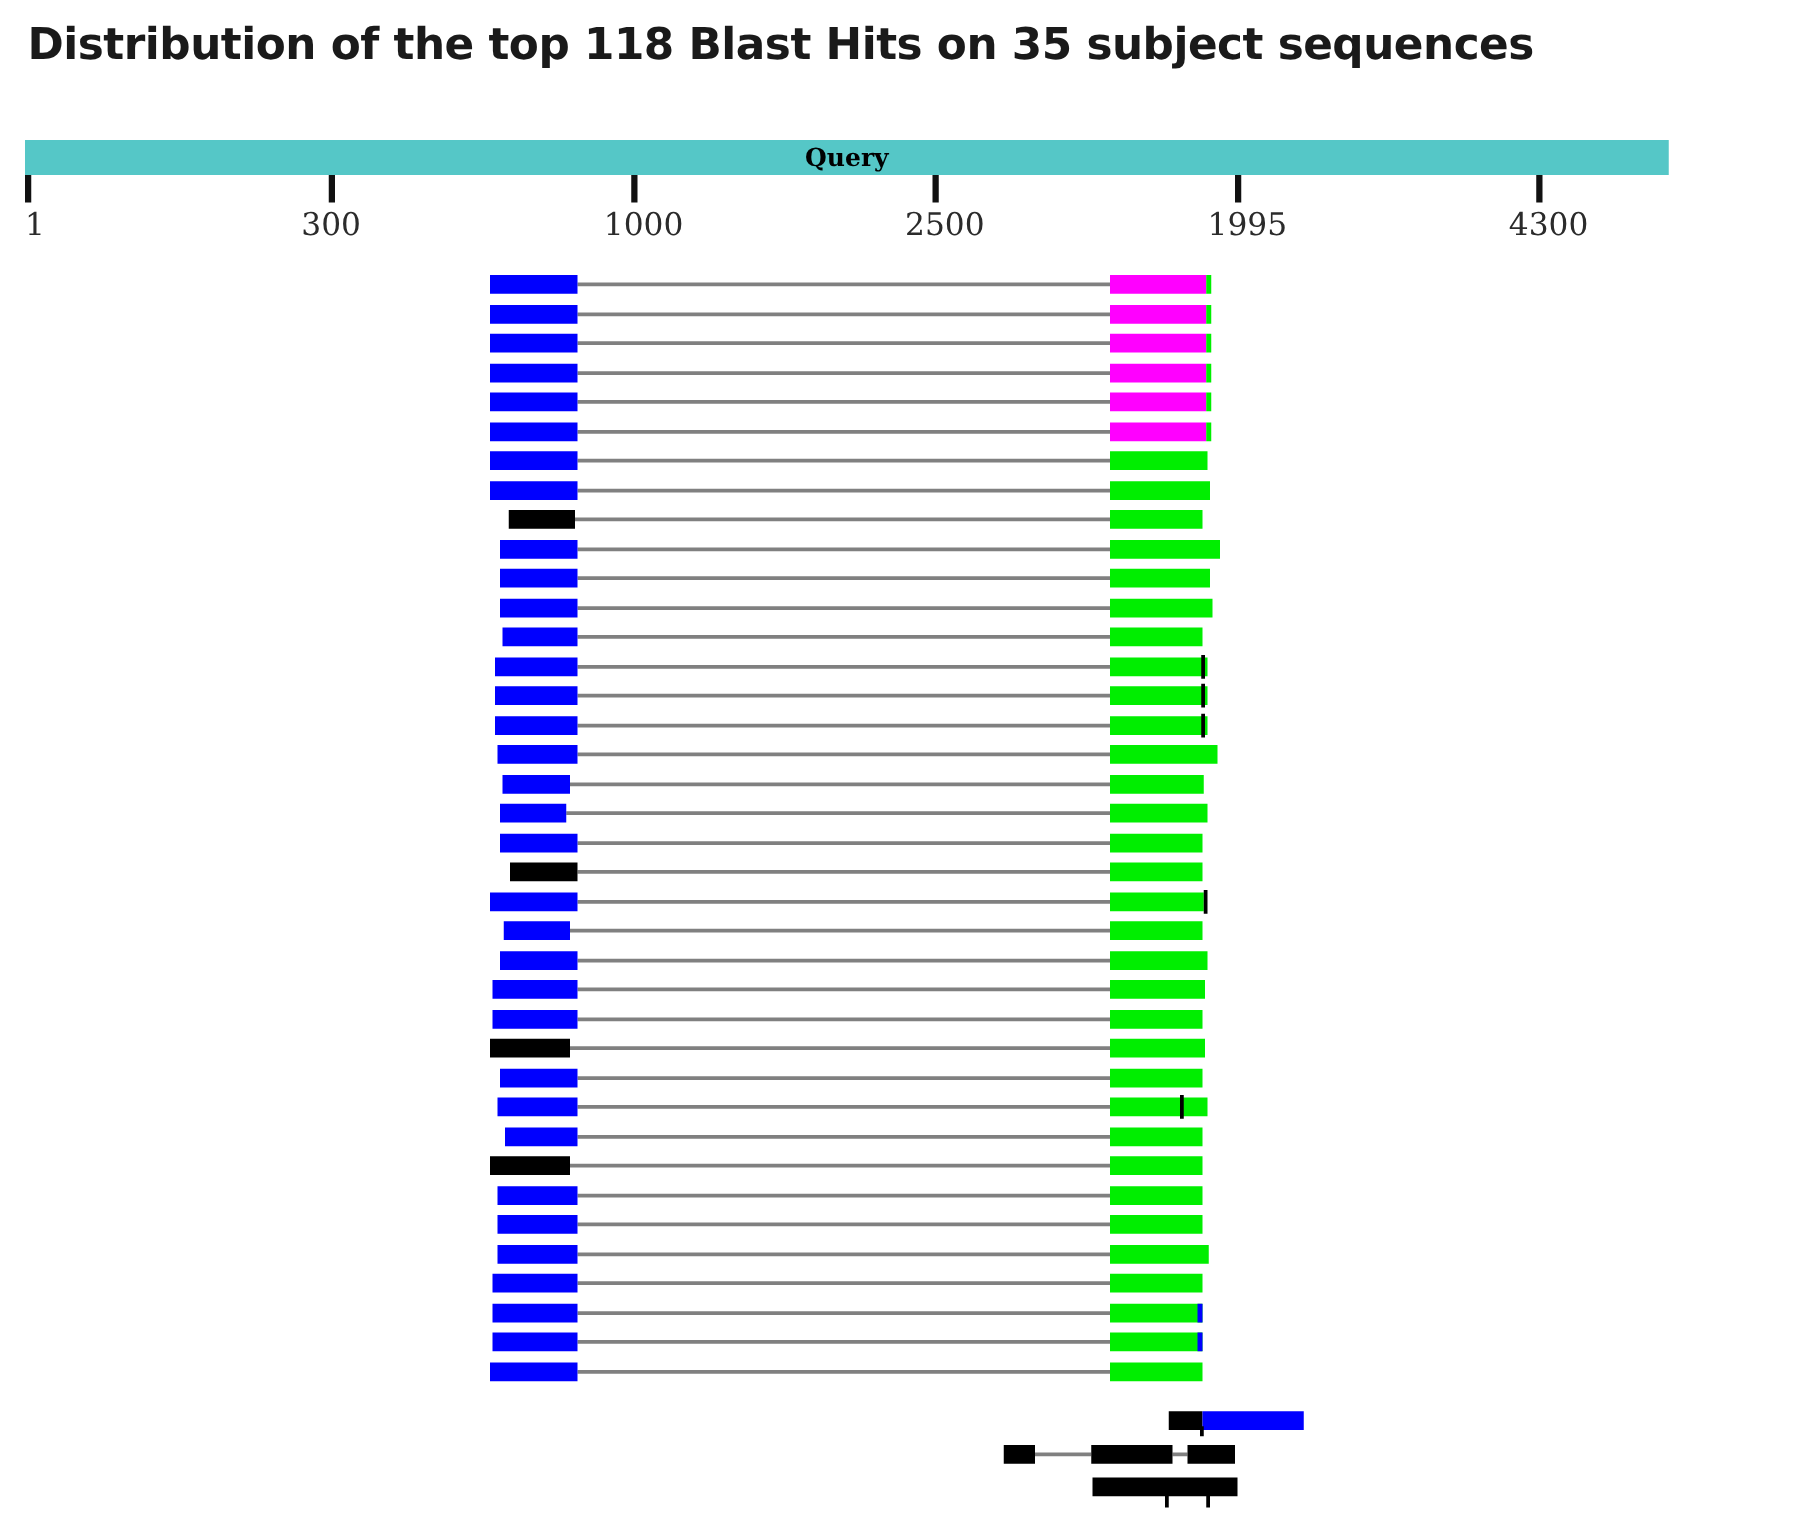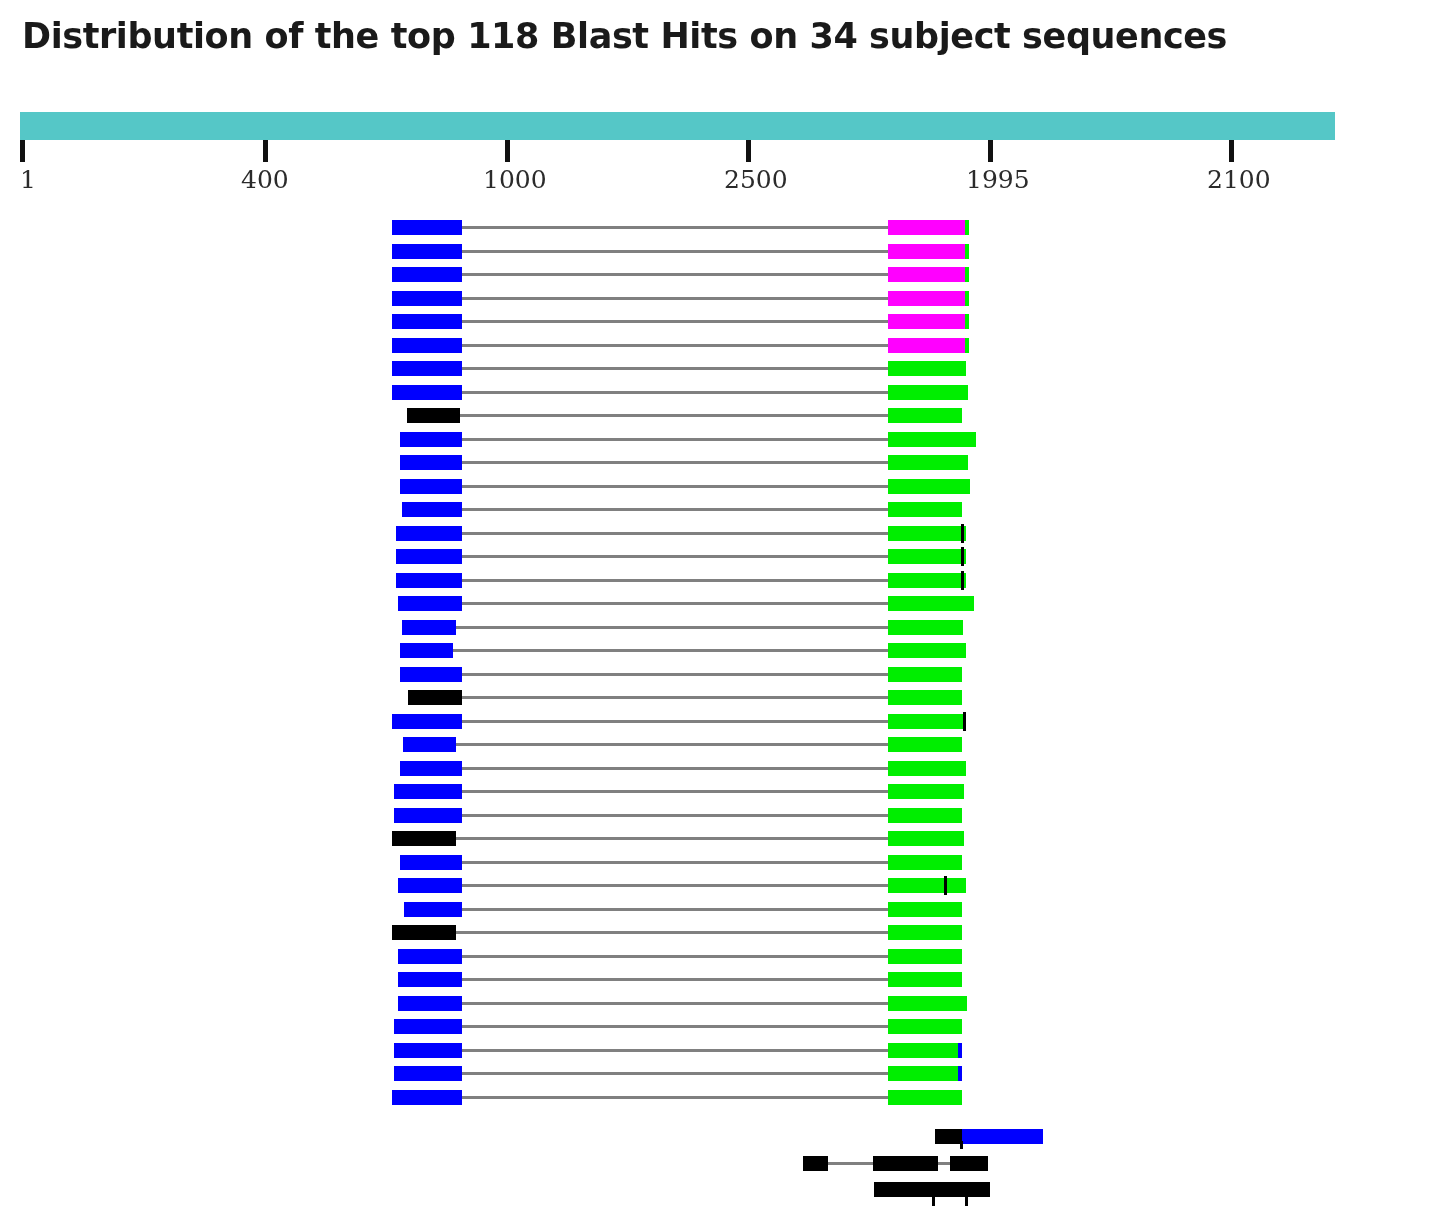--- a/index.html
+++ b/index.html
@@ -36,37 +36,38 @@
   .seg{position:absolute;height:15px;}
   .seg.blue{background:#0000ff;}
   .seg.green{background:#00ee00;}
   .seg.magenta{background:#ff00ff;}
   .seg.black{background:#000000;}
   .marker{position:absolute;width:3px;background:#000;}
 </style>
 </head>
 <body>
 
-<div id="title">Distribution of the top 118 Blast Hits on 34 subject sequences</div>
+<div id="title">Distribution of the top 118 Blast Hits on 35 subject sequences</div>
 
 <div id="ruler">
   <div id="query-bar"></div>
+  <div id="query-label">Query</div>
   <div id="ticks">
       <div class="tick" style="left: 20px;"></div>
       <div class="ticklabel" style="left: 20px;">1</div>
       <div class="tick" style="left: 263px;"></div>
-      <div class="ticklabel" style="left: 241px;">400</div>
+      <div class="ticklabel" style="left: 241px;">300</div>
       <div class="tick" style="left: 505px;"></div>
       <div class="ticklabel" style="left: 483px;">1000</div>
       <div class="tick" style="left: 746px;"></div>
       <div class="ticklabel" style="left: 724px;">2500</div>
       <div class="tick" style="left: 988px;"></div>
       <div class="ticklabel" style="left: 966px;">1995</div>
       <div class="tick" style="left: 1229px;"></div>
-      <div class="ticklabel" style="left: 1207px;">2100</div>
+      <div class="ticklabel" style="left: 1207px;">4300</div>
     </div>
 </div>
 
 <div id="hits">
     <div class="row" style="top: 220px; height: 18px;">
       <div class="connector" style="left: 462px; width: 426px; top: 6px;"></div>
       <div class="seg blue" style="left: 392px; width: 70px; top: 0px;"></div>
       <div class="seg magenta" style="left: 888px; width: 77px; top: 0px;"></div>
       <div class="seg green" style="left: 965px; width: 4px; top: 0px;"></div>
     </div>

